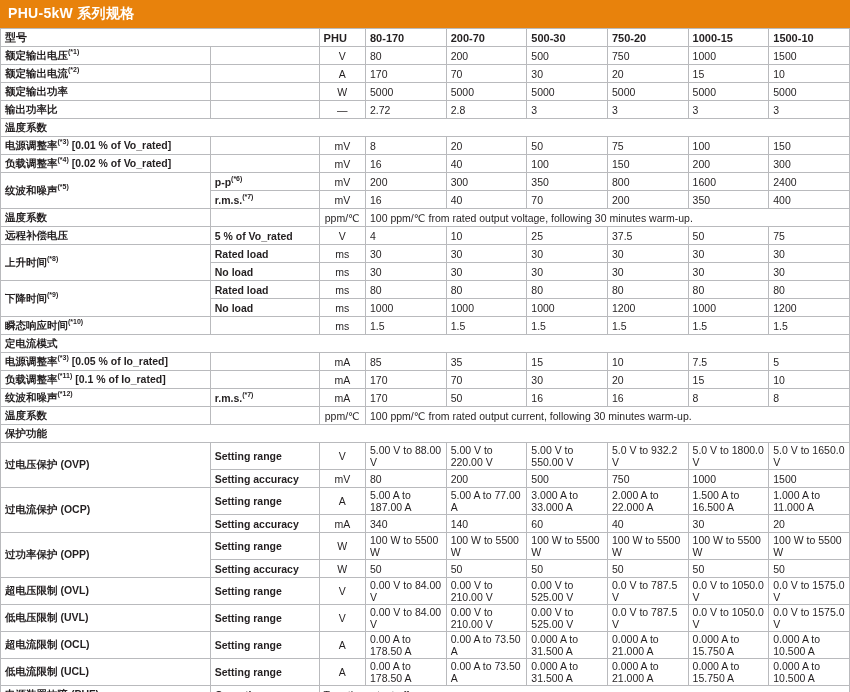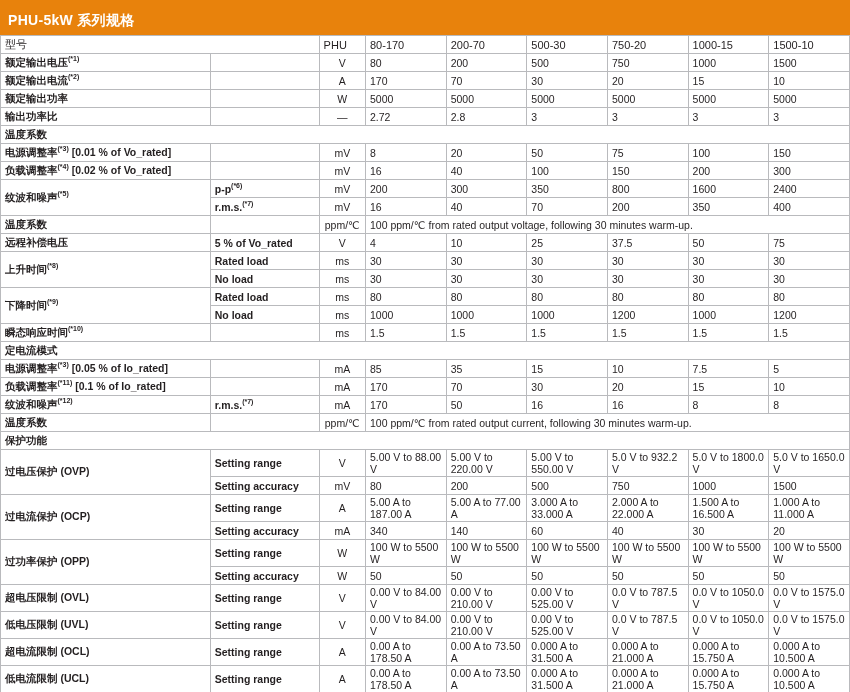--- a/index.html
+++ b/index.html
@@ -1,25 +1,25 @@
 <!DOCTYPE html>
 <html><head>
 <meta charset="utf-8">
 <style>
   html,body{margin:0;padding:0;background:#fff;}
   body{font-family:"Liberation Sans","DejaVu Sans",sans-serif;font-size:11px;color:#231f20;width:850px;}
   #wrap{width:850px;}
-  .title-bar{background:#e8820c;color:#fff;font-weight:bold;font-size:14px;padding:12px 8px 5px 8px;letter-spacing:0.3px;}
+  .title-bar{background:#e8820c;color:#fff;font-weight:bold;font-size:14px;padding:5px 8px 5px 8px;letter-spacing:0.3px;}
   table{border-collapse:collapse;width:850px;table-layout:fixed;}
   td,th{border:1px solid #b9babd;padding:1px 4px;vertical-align:middle;height:15px;font-size:10.5px;font-weight:normal;text-align:left;}
   .col-a{width:208px;}
   .col-b{width:108px;}
   .col-u{width:46px;}
   .col-d{width:80px;}
-  .hdr td{font-weight:normal;font-size:11px;background:#fff;}
+  .hdr td{font-weight:bold;font-size:11px;background:#fff;}
   .hdr .ctr{}
   .sec td{font-weight:bold;background:#fff;}
   .lbl{font-weight:bold;}
   .sub{font-weight:bold;}
   .unit{text-align:center;}
   sup{font-size:7px;vertical-align:super;}
 </style>
 </head>
 <body>
 

